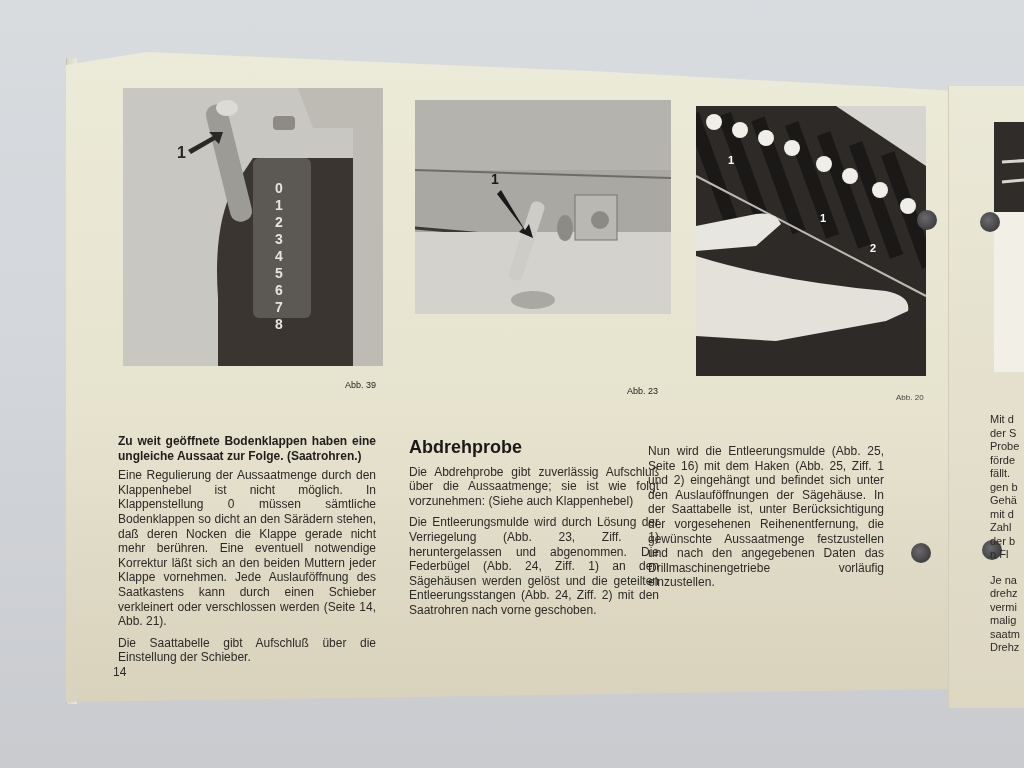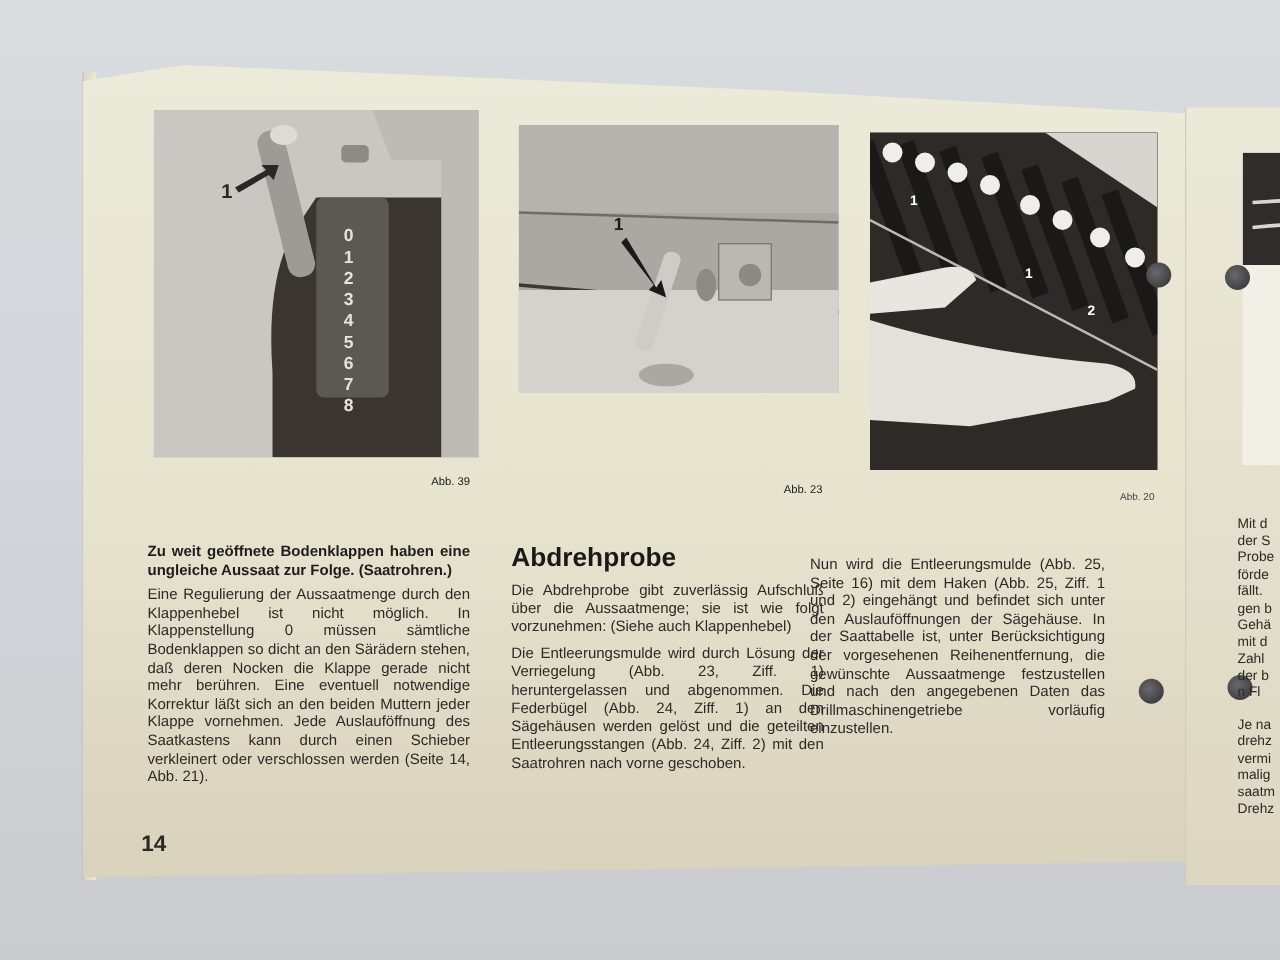--- a/index.html
+++ b/index.html
@@ -35,22 +35,22 @@
   .cap-23 { left:627px; top:386px;text-align:right; }
   .cap-24 { left:896px; top:393px; font-size:8px; color:#444; }
 
   .col { position:absolute; font-size:12px; line-height:14.6px; color:#2b2a27; text-align:justify; }
   .col p { margin:0 0 7px 0; }
   .col-1 { left:118px; top:434px; width:258px; }
   .col-2 { left:409px; top:440px; width:250px; }
   .col-3 { left:648px; top:444px; width:236px; }
   .col-4 { left:990px; top:413px; width:40px; font-size:11px; line-height:13.5px; overflow:hidden; white-space:nowrap; }
   .bold-head { font-weight:bold; color:#1e1d1b; margin-bottom:5px !important; }
-  .section-title { font-size:21px; font-weight:bold; color:#1a1918; margin:0 0 10px 0; }
-  .page-num { position:absolute; left:113px; top:665px; font-size:18px; font-weight:bold; color:#2a2927; }
+  .section-title { font-size:18px; font-weight:bold; color:#1a1918; margin:0 0 10px 0; }
+  .page-num { position:absolute; left:113px; top:665px; font-size:12px; font-weight:normal; color:#2a2927; }
   .hole { position:absolute; width:20px; height:20px; border-radius:50%;
           background: radial-gradient(circle at 40% 40%,#6a6a6c,#2e2e30); }
 </style>
 </head>
 <body>
 
 <div class="page-left-edge"></div>
 <div class="page-left"></div>
 <div class="page-right"></div>
 
@@ -140,20 +140,21 @@
 </div>
 
 <div class="hole" style="left:917px;top:210px;"></div>
 <div class="hole" style="left:911px;top:543px;"></div>
 <div class="hole" style="left:980px;top:212px;"></div>
 <div class="hole" style="left:982px;top:540px;"></div>
 
 <div class="col col-1">
   <p class="bold-head">Zu weit geöffnete Bodenklappen haben eine ungleiche Aussaat zur Folge. (Saatrohren.)</p>
   <p>Eine Regulierung der Aussaatmenge durch den Klappenhebel ist nicht möglich. In Klappenstellung 0 müssen sämtliche Bodenklappen so dicht an den Särädern stehen, daß deren Nocken die Klappe gerade nicht mehr berühren. Eine eventuell notwendige Korrektur läßt sich an den beiden Muttern jeder Klappe vornehmen. Jede Auslauföffnung des Saatkastens kann durch einen Schieber verkleinert oder verschlossen werden (Seite 14, Abb. 21).</p>
+  <p>Die Saattabelle gibt Aufschluß über die Einstellung der Schieber.</p>
 </div>
 
 <div class="col col-2">
   <div class="section-title">Abdrehprobe</div>
   <p>Die Abdrehprobe gibt zuverlässig Aufschluß über die Aussaatmenge; sie ist wie folgt vorzunehmen: (Siehe auch Klappenhebel)</p>
   <p>Die Entleerungsmulde wird durch Lösung der Verriegelung (Abb. 23, Ziff. 1) heruntergelassen und abgenommen. Die Federbügel (Abb. 24, Ziff. 1) an den Sägehäusen werden gelöst und die geteilten Entleerungsstangen (Abb. 24, Ziff. 2) mit den Saatrohren nach vorne geschoben.</p>
 </div>
 
 <div class="col col-3">
   <p>Nun wird die Entleerungsmulde (Abb. 25, Seite 16) mit dem Haken (Abb. 25, Ziff. 1 und 2) eingehängt und befindet sich unter den Auslauföffnungen der Sägehäuse. In der Saattabelle ist, unter Berücksichtigung der vorgesehenen Reihenentfernung, die gewünschte Aussaatmenge festzustellen und nach den angegebenen Daten das Drillmaschinengetriebe vorläufig einzustellen.</p>

